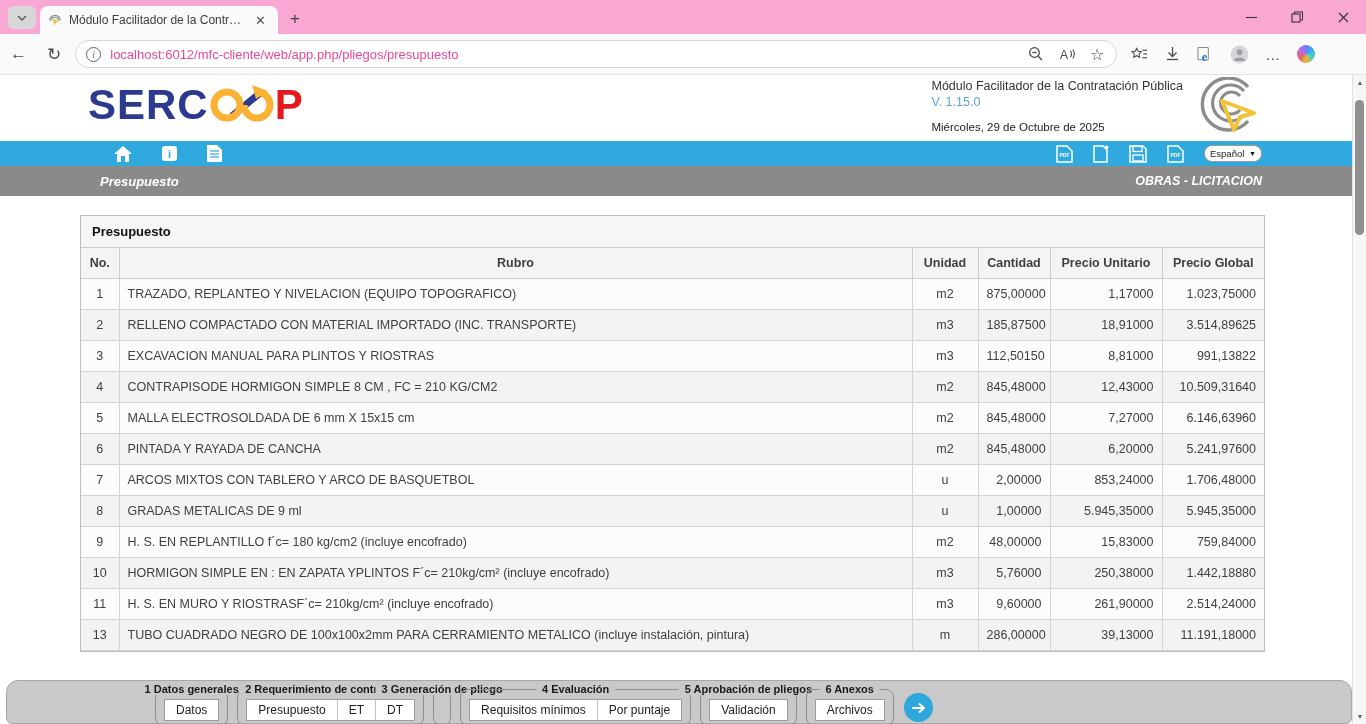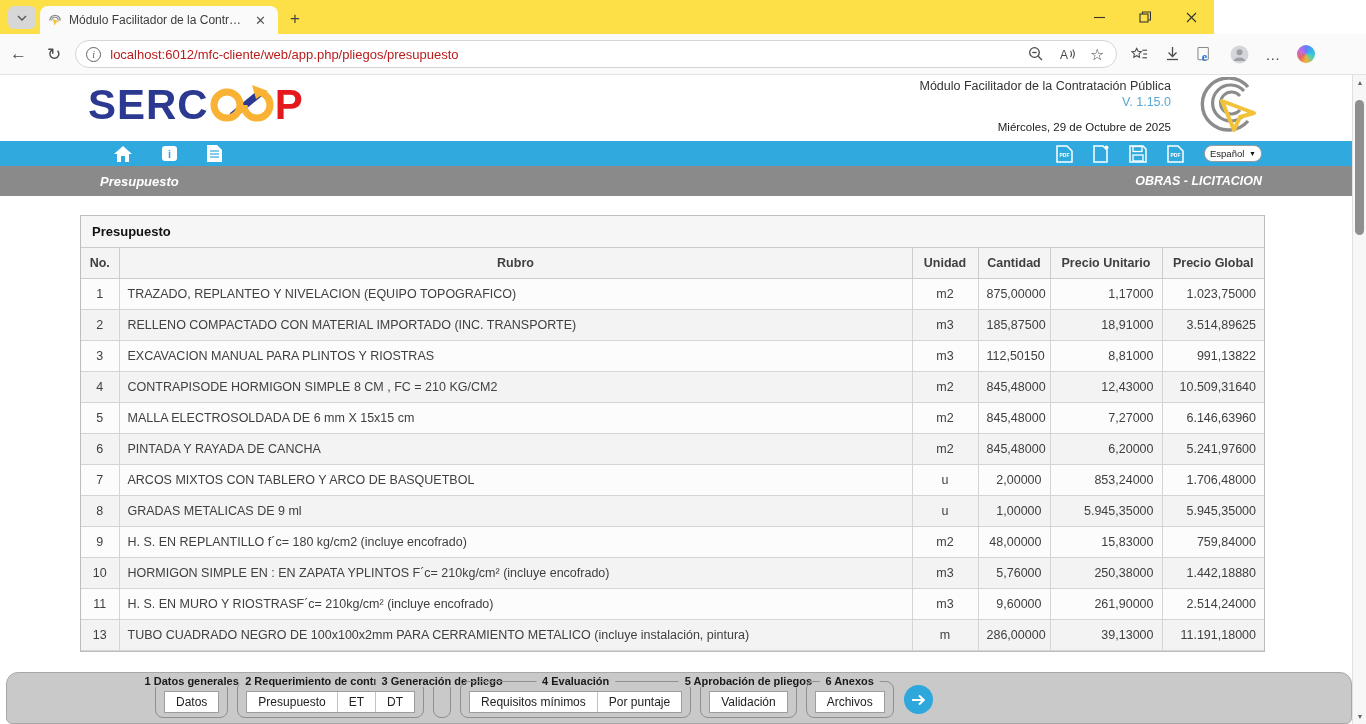--- a/index.html
+++ b/index.html
@@ -1,57 +1,57 @@
 <!DOCTYPE html>
 <html><head>
 <meta charset="utf-8">
 <style>
   * { margin:0; padding:0; box-sizing:border-box; }
   html,body { width:1366px; height:724px; overflow:hidden;
     font-family:"Liberation Sans","DejaVu Sans",sans-serif; background:#fff; }
 
   
-  .titlebar { position:absolute; top:0; left:0; width:1214px; height:34px; background:#fde047;padding-left:16px; }
+  .titlebar { position:absolute; top:0; left:0; width:1366px; height:34px; background:#f9a8d4;padding-left:16px; }
   .tab-search-btn { position:absolute; left:8px; top:6px; width:28px; height:23px; border-radius:6px;
     background:#d7d7d7; display:flex; align-items:center; justify-content:center; }
   .tab { position:absolute; left:40px; top:6px; width:238px; height:28px; background:#fafafa;
     border-radius:8px 8px 0 0; display:flex; align-items:center; padding:0 8px; }
   .tab-title { font-size:12px; color:#3c3c3c; white-space:nowrap; overflow:hidden;
     text-overflow:ellipsis; flex:1; margin:0 6px; }
   .tab-close { font-size:13px; color:#555; padding:0 4px; }
   .new-tab { position:absolute; left:290px; top:9px; font-size:17px; color:#444; }
   .win-controls { position:absolute; right:0; top:0; height:34px; display:flex; }
   .win-btn { width:46px; height:34px; display:flex; align-items:center; justify-content:center;
     color:#333; font-size:13px; }
 
   .toolbar { position:absolute; top:34px; left:0; width:1366px; height:41px; background:#fafafa;
     display:flex; align-items:center; border-bottom:1px solid #e2e2e2; }
   .nav-glyph { font-size:17px; color:#4a4a4a; padding:0 10px; }
   .addr-bar { flex:1; height:28px; margin:0 8px 0 4px; background:#fff; border:1px solid #d6d6d6;
     border-radius:14px; display:flex; align-items:center; padding:0 10px; max-width:1042px; }
   .info-badge { width:15px; height:15px; border:1.2px solid #5f6368; border-radius:50%;
     color:#5f6368; font-size:10px; font-style:italic; font-family:"Liberation Serif",serif;
     display:flex; align-items:center; justify-content:center; }
-  .url-text { font-size:13px; color:#b91c1c; margin-left:9px; flex:1; white-space:nowrap; overflow:hidden; }
+  .url-text { font-size:13px; color:#ec4899; margin-left:9px; flex:1; white-space:nowrap; overflow:hidden; }
   .pill-icons { display:flex; align-items:center; gap:14px; padding-right:2px; }
   .tb-icons { display:flex; align-items:center; gap:16px; padding:0 14px 0 6px; }
   .icon16 { width:17px; height:17px; display:inline-flex; align-items:center; justify-content:center; }
   .star-glyph { font-size:16px; color:#4a4a4a; }
   .ellipsis-glyph { font-size:15px; color:#4a4a4a; letter-spacing:1px; }
   .copilot { width:18px; height:18px; border-radius:50%;
     background:conic-gradient(#6a7bf7,#32b4f1,#53d0b5,#f2b230,#e0656f,#c76be0,#6a7bf7); }
   .avatar { width:19px; height:19px; }
 
   
   .page { position:absolute; top:75px; left:0; width:1352px; height:649px; background:#fff; }
 
   .app-header { position:absolute; top:0; left:0; right:0; height:66px; background:#fff; }
   .sercop-logo { position:absolute; left:88px; top:8px; display:flex; align-items:center; }
   .sercop-letters { font-size:42px; font-weight:bold; letter-spacing:1px; line-height:44px; }
-  .head-right { position:absolute; right:181px; top:4px; text-align:right; }
+  .head-right { position:absolute; right:169px; top:4px; }
   .app-title { font-size:12.5px; color:#333; }
   .app-version { font-size:12.5px; color:#58a7d2; margin-top:2px; }
   .app-date { font-size:11.5px; color:#222; margin-top:12px; }
   .arcs-logo { position:absolute; right:90px; top:2px; }
 
   .bluebar { position:absolute; top:66px; left:0; right:0; height:25px; background:#2fa9de;
     display:flex; align-items:center; }
   .blue-left { display:flex; align-items:center; gap:30px; margin-left:114px; }
   .blue-right { position:absolute; right:90px; display:flex; align-items:center; gap:20px; }
   .lang-select { width:58px; height:17px; background:#fff; border:1px solid #9a9a9a; border-radius:8px;
@@ -84,21 +84,21 @@
   .c-left { text-align:left; }
 
   
   .v-scrollbar { position:absolute; top:75px; right:0; width:14px; height:649px; background:#f7f7f7;
     border-left:1px solid #e0e0e0; }
   .scroll-arrow { position:absolute; left:0; width:14px; text-align:center; font-size:7px; color:#666; }
   .v-thumb { position:absolute; left:2px; top:25px; width:9px; height:135px; background:#8f8f8f;
     border-radius:5px; }
 
   
-  .footerbar { position:absolute; left:6px; right:14px; bottom:0; height:52px; background:#c9c9c9;
+  .footerbar { position:absolute; left:6px; right:14px; bottom:0; height:44px; background:#c9c9c9;
     border:1px solid #a8a8a8; border-radius:12px 12px 6px 6px; display:flex; align-items:flex-start;
     z-index:10; }
   .fgroups { display:flex; margin-left:148px; gap:9px; }
   .fgroup { position:relative; border:1px solid #8f8f8f; border-radius:8px; margin-top:8px;
     padding:9px 8px 4px; }
   .flegend { position:absolute; top:-7px; left:50%; transform:translateX(-50%); background:#c9c9c9;
     padding:0 6px; font-size:11px; font-weight:bold; color:#1a1a1a; white-space:nowrap; }
   .btn-row { display:flex; background:#fff; border:1px solid #9d9d9d; border-radius:0;
     overflow:hidden; }
   .fbtn { padding:3px 11px; font-size:12px; color:#222; border-left:1px solid #c2c2c2;

